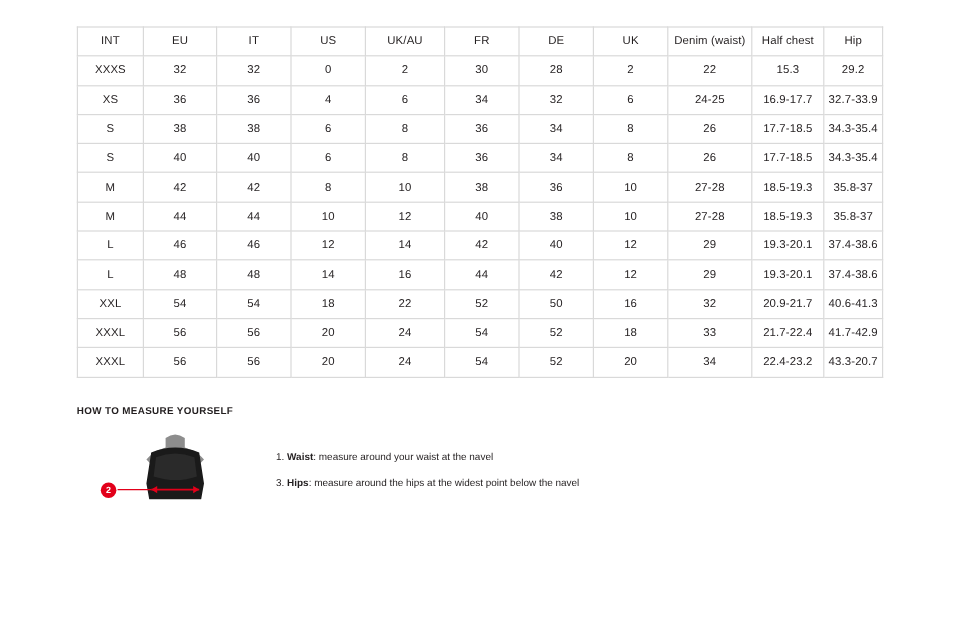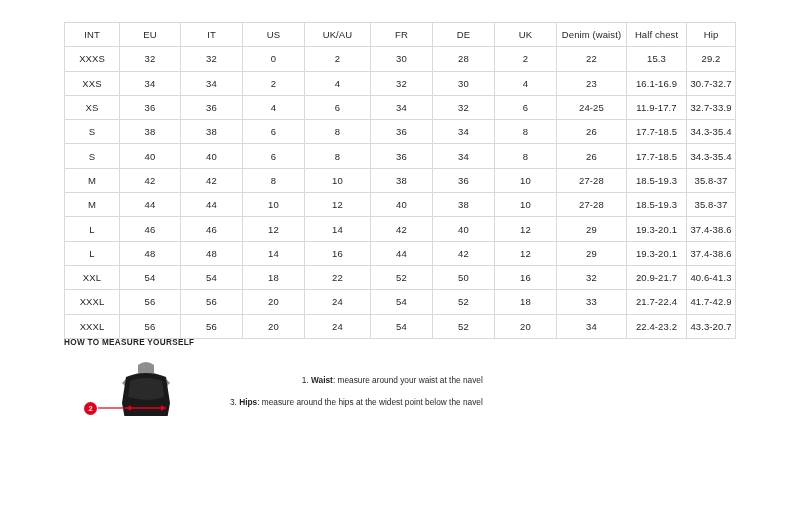--- a/index.html
+++ b/index.html
@@ -82,21 +82,20 @@
   .figure {
     position: relative;
     width: 120px;
     height: 130px;
     flex: 0 0 120px;
     margin-left: 22px;
   }
   .steps {
     margin-left: 24px;
     padding-top: 12px;
-    text-align: right;
   }
   .step {
     font-size: 8.3px;
     line-height: 22px;
     color: #231f20;
   }
   .step b { font-weight: bold; }
 
   
   .mann {
@@ -162,43 +161,30 @@
           <td>0</td>
           <td>2</td>
           <td>30</td>
           <td>28</td>
           <td>2</td>
           <td>22</td>
           <td>15.3</td>
           <td>29.2</td>
         </tr>
         <tr>
-          <td>XXS</td>
-          <td>34</td>
-          <td>34</td>
-          <td>2</td>
-          <td>4</td>
-          <td>32</td>
-          <td>30</td>
-          <td>4</td>
-          <td>23</td>
-          <td>16.1-16.9</td>
-          <td>30.7-32.7</td>
-        </tr>
-        <tr>
           <td>XS</td>
           <td>36</td>
           <td>36</td>
           <td>4</td>
           <td>6</td>
           <td>34</td>
           <td>32</td>
           <td>6</td>
           <td>24-25</td>
-          <td>11.9-17.7</td>
+          <td>16.9-17.7</td>
           <td>32.7-33.9</td>
         </tr>
         <tr>
           <td>S</td>
           <td>38</td>
           <td>38</td>
           <td>6</td>
           <td>8</td>
           <td>36</td>
           <td>34</td>

